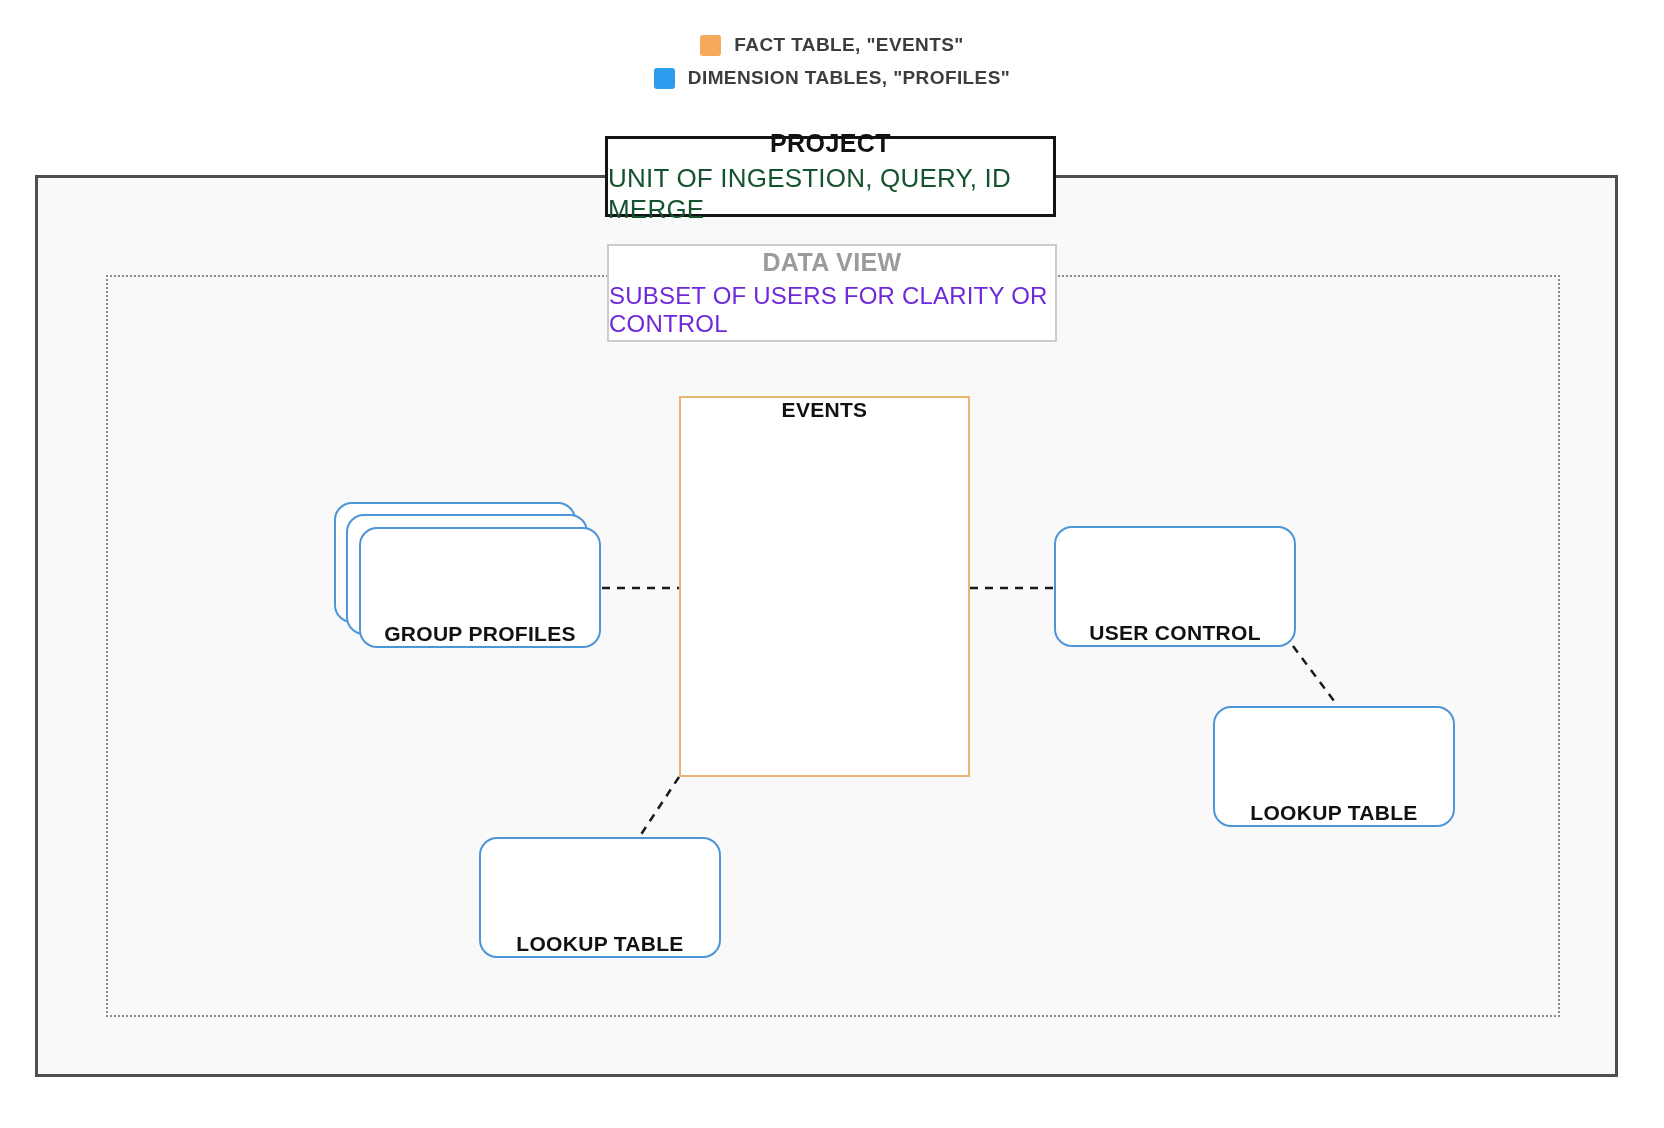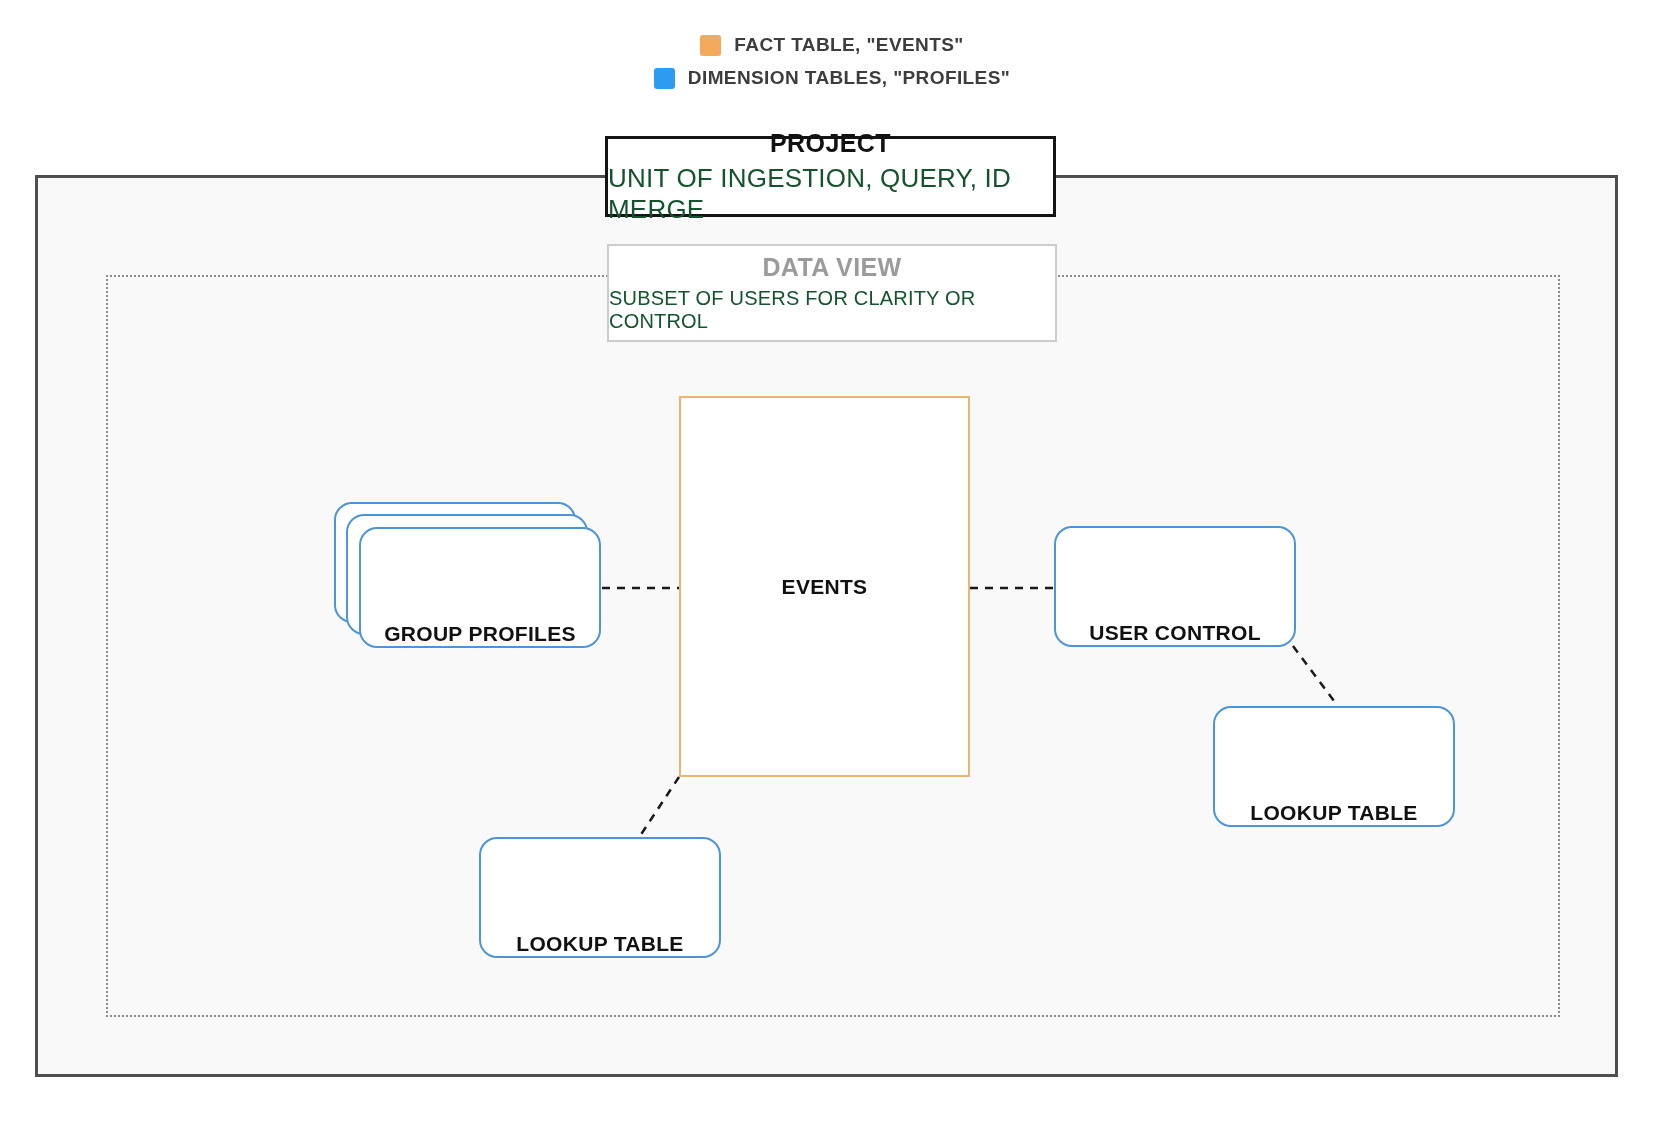--- a/index.html
+++ b/index.html
@@ -48,29 +48,29 @@
     border:3px solid #141414; z-index:4;
   }
   .project-title { font-size:25px; font-weight:bold; color:#111111; letter-spacing:0.4px; }
   .project-subtitle { font-size:26px; color:#14532d; letter-spacing:0.2px; }
 
   .dataview-box {
     left:607px; top:244px; width:450px; height:98px;
     border:2px solid #cccccc; z-index:3;
   }
   .dataview-title { font-size:25px; font-weight:bold; color:#9b9b9b; letter-spacing:0.4px; }
-  .dataview-subtitle { font-size:20px; color:#14532d; letter-spacing:0.2px; }
+  .dataview-subtitle { font-size:24px; color:#6d28d9; letter-spacing:0.2px; }
 
   
   .node-label { font-size:21px; font-weight:bold; color:#111111; letter-spacing:0.3px; white-space:nowrap; }
 
   .events-box {
     position:absolute; left:679px; top:396px; width:291px; height:381px;
     background:#ffffff; border:2px solid #E9B572;
-    display:flex; align-items:center; justify-content:center; z-index:2;
+    display:flex; align-items:flex-start; justify-content:center; z-index:2;
   }
 
   .card {
     position:absolute; width:242px; height:121px;
     background:#ffffff; border:2.5px solid #4E95D8; border-radius:18px;
     display:flex; align-items:flex-end; justify-content:center;
   }
   .stack-back   { left:334px; top:502px; z-index:1; }
   .stack-middle { left:346px; top:514px; z-index:2; }
   .stack-front  { left:359px; top:527px; z-index:3; width:242px; height:121px; }

